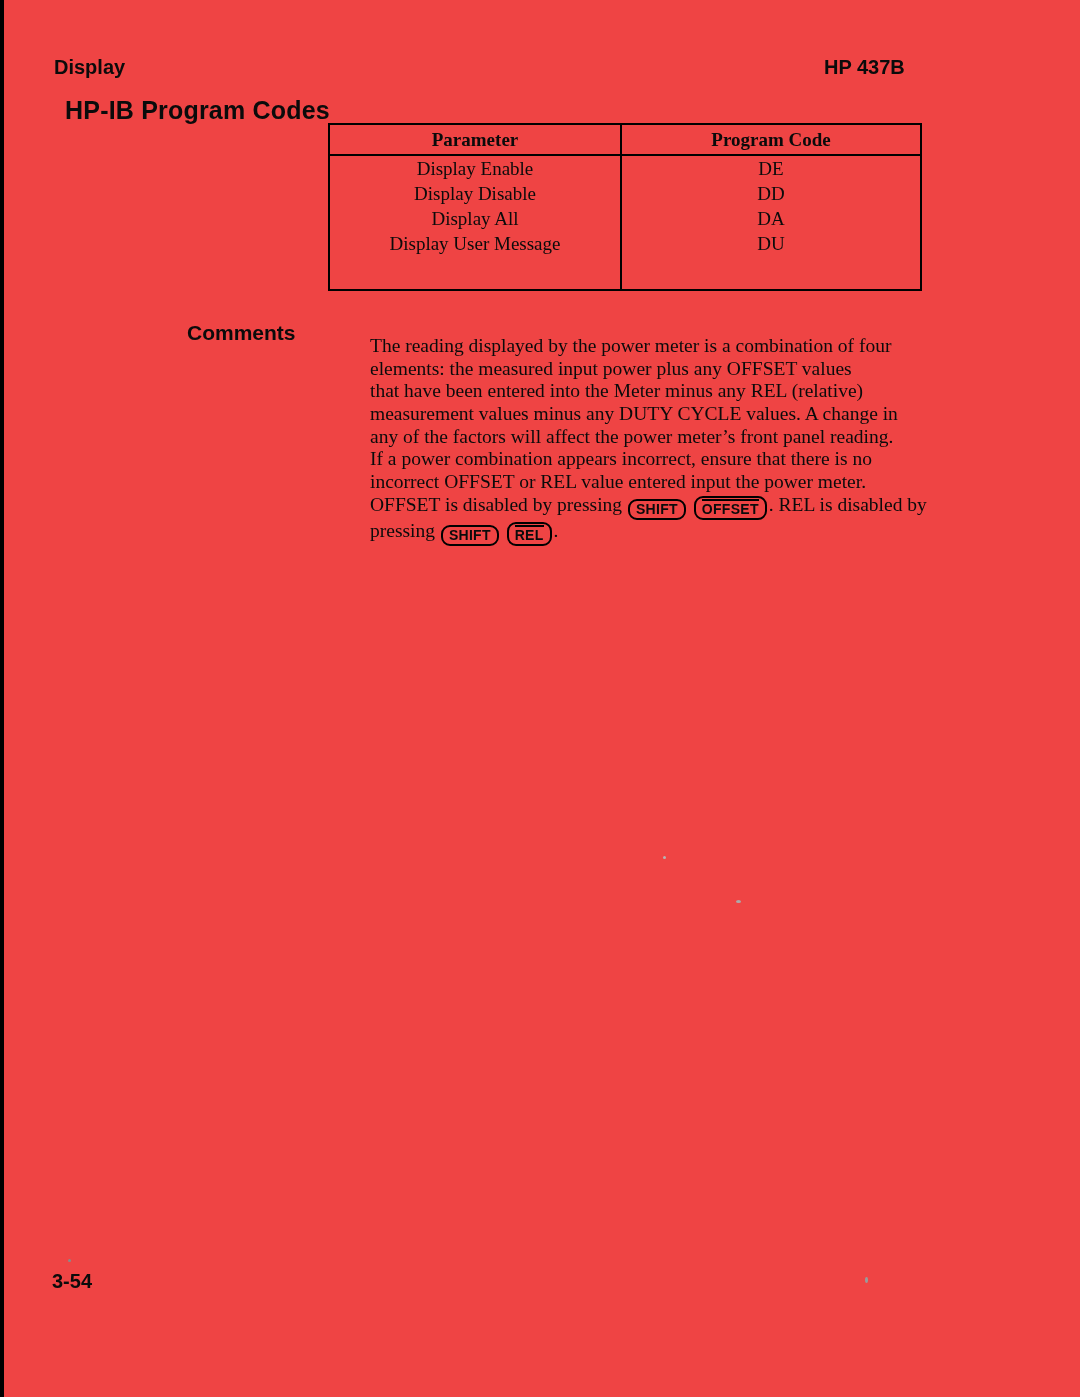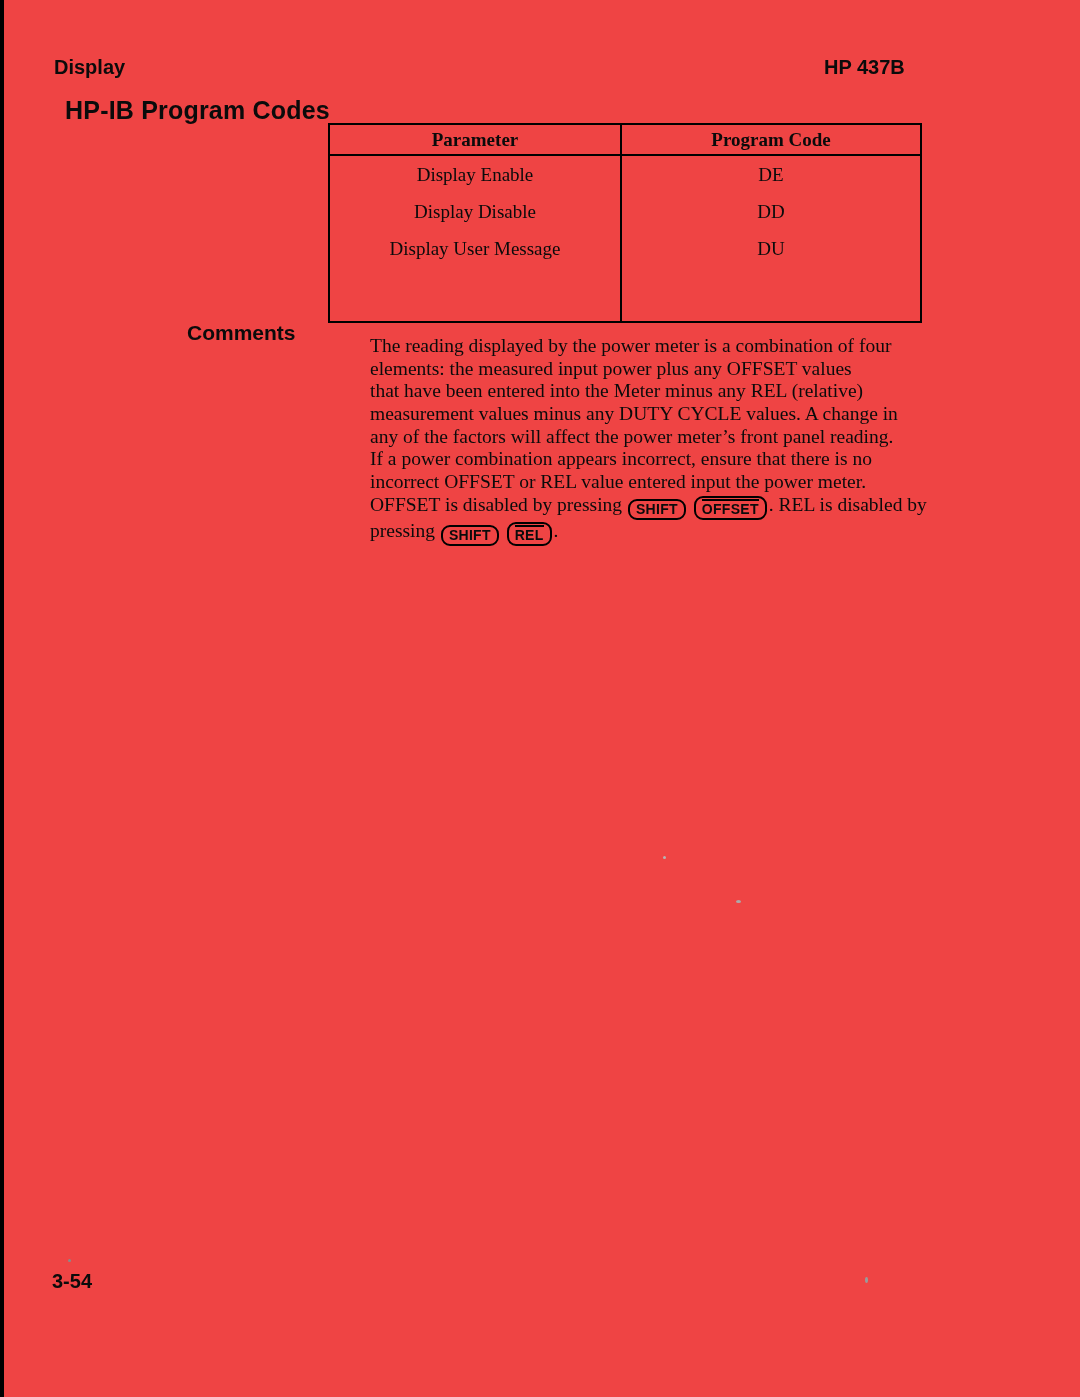--- a/index.html
+++ b/index.html
@@ -3,25 +3,25 @@
 <meta charset="utf-8">
 <style>
   html,body{margin:0;padding:0;background:#ffffff;}
   .page{position:relative;width:1080px;height:1397px;background:#ef4444;color:#0b0b0b;
         font-family:"Liberation Serif","DejaVu Serif",serif;overflow:hidden;}
   .leftbar{position:absolute;left:0;top:0;width:4px;height:1397px;background:#000;}
   .sans{font-family:"Liberation Sans","DejaVu Sans",sans-serif;font-weight:bold;}
   .hdr-left{position:absolute;left:54px;top:56px;font-size:20px;}
   .hdr-right{position:absolute;left:824px;top:56px;font-size:20px;}
   .section-title{position:absolute;left:65px;top:96px;font-size:25px;letter-spacing:.2px;}
-  .ptable{position:absolute;left:328px;top:123px;width:594px;height:200px;
+  .ptable{position:absolute;left:328px;top:123px;width:594px;height:168px;
           border-collapse:collapse;table-layout:fixed;border:2.5px solid #000;}
   .ptable th{height:29px;padding:0;font-size:19px;font-weight:bold;text-align:center;
              border-bottom:2.5px solid #000;}
-  .ptable td{height:25px;padding:6px;font-size:19px;text-align:center;}
+  .ptable td{height:25px;padding:0;font-size:19px;text-align:center;}
   .ptable th + th, .ptable td + td{border-left:2.5px solid #000;}
   .ptable tr.spacer td{height:auto;border-left:none;}
   .ptable tr.spacer td + td{border-left:2.5px solid #000;}
   .comments-label{position:absolute;left:187px;top:321px;font-size:21px;}
   .comments-para{position:absolute;left:330px;top:335px;width:600px;
                  font-size:19.5px;line-height:22.65px;margin-left:40px;}
   .text-line{white-space:nowrap;}
   .keycap{display:inline-block;border:2px solid #000;border-radius:9px;
           padding:1px 6px;margin:0 2px 0 1px;
           font-family:"Liberation Sans","DejaVu Sans",sans-serif;font-weight:bold;
@@ -56,20 +56,24 @@
     <tbody>
         <tr>
           <td>Display Enable</td>
           <td>DE</td>
         </tr>
         <tr>
           <td>Display Disable</td>
           <td>DD</td>
         </tr>
         <tr>
+          <td>Display All</td>
+          <td>DA</td>
+        </tr>
+        <tr>
           <td>Display User Message</td>
           <td>DU</td>
         </tr>
         <tr class="spacer">
           <td></td>
           <td></td>
         </tr>
       </tbody>
   </table>
 

